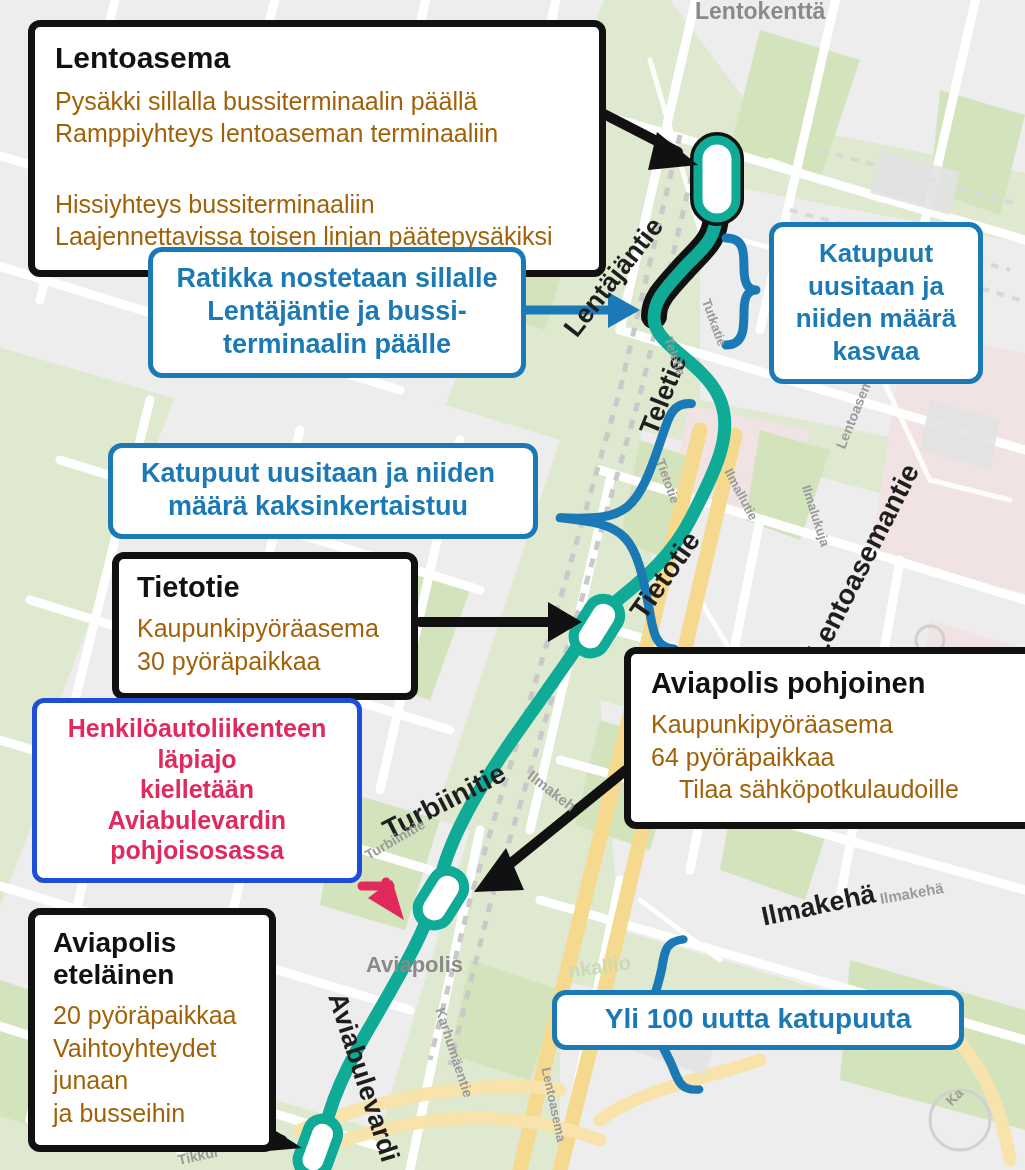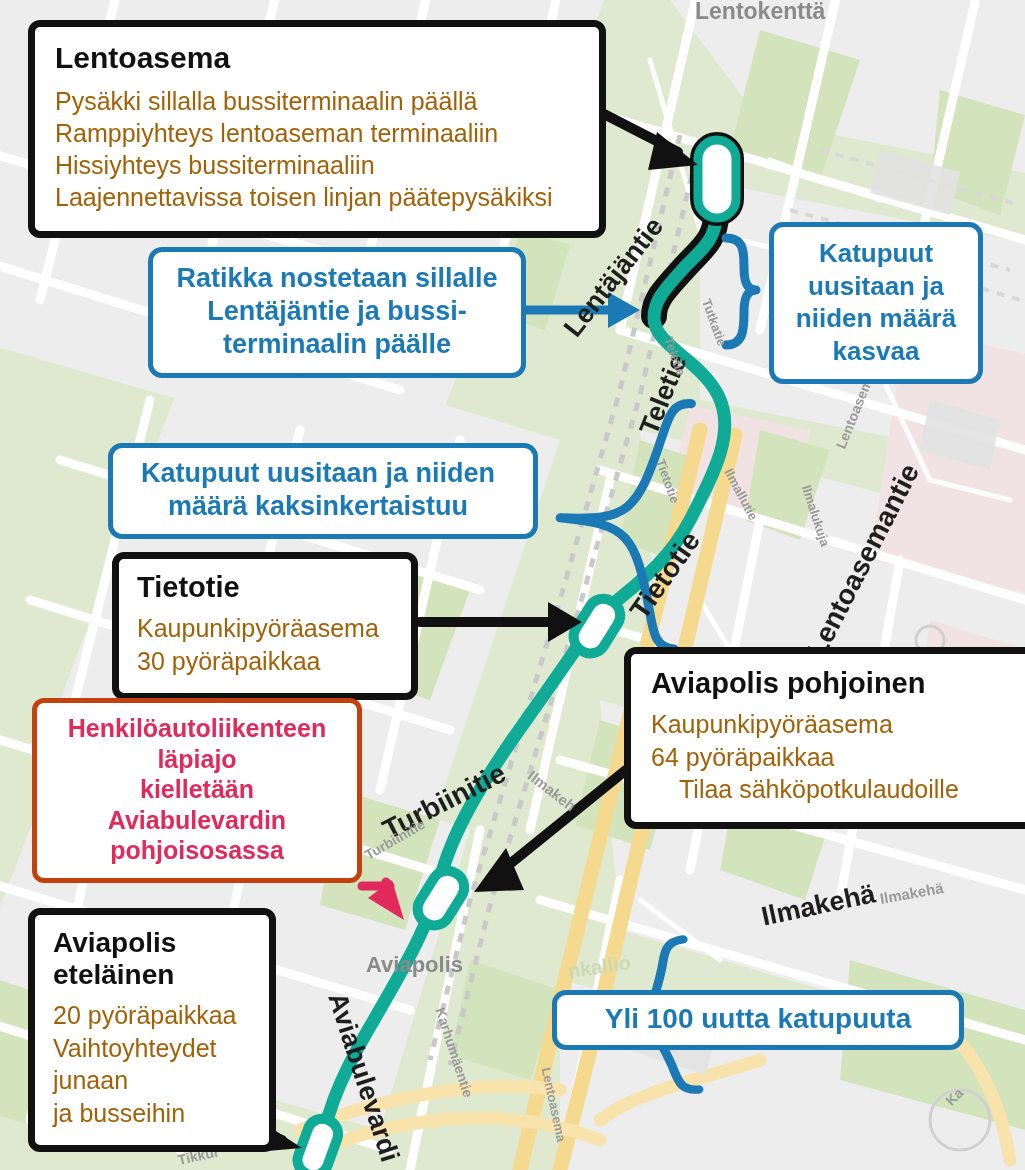--- a/index.html
+++ b/index.html
@@ -2,21 +2,21 @@
 <html><head>
 <meta charset="utf-8">
 <style>
   html,body{margin:0;padding:0;background:#fff;}
   body{font-family:"Liberation Sans",sans-serif;}
   #stage{position:relative;width:1025px;height:1170px;overflow:hidden;background:#e9efdd;}
   #basemap{position:absolute;inset:0;}
   .callout{position:absolute;background:#fff;box-sizing:border-box;}
   .callout.black{border:7px solid #111;border-radius:12px;}
   .callout.blue{border:5px solid #1b7ab5;border-radius:14px;}
-  .callout.pink{border:5px solid #c2410c;border-radius:12px;}
+  .callout.pink{border:5px solid #1d4ed8;border-radius:12px;}
   .c-title{font-weight:bold;color:#111;}
   .c-line{color:#a16207;}
   .blue-text{color:#1b7ab5;font-weight:bold;text-align:center;}
   .pink-text{color:#e1295c;font-weight:bold;text-align:center;}
   .maplabel{position:absolute;white-space:nowrap;font-weight:bold;color:#1e1e1e;
             transform-origin:left center;pointer-events:none;}
   .maplabel.grey{color:#8a8a8a;font-weight:bold;}
   .maplabel.small{color:#9a9a9a;font-weight:bold;}
   svg{display:block;}
 </style>
@@ -264,21 +264,21 @@
   <div class="maplabel small" style="left:178px;top:1152px;font-size:14px;transform:rotate(-12deg);">Tikkur</div>
 
   <div class="maplabel" style="left:568px;top:960px;font-size:20px;color:#cbd9b6;transform:rotate(-8deg);">nkallio</div>
 
   <div class="maplabel small" style="left:948px;top:1095px;font-size:14px;transform:rotate(-45deg);">Ka</div>
 
   <div class="callout black" style="left:28px;top:20px;width:578px;padding:14px 20px 18px 20px;">
     <div class="c-title" style="font-size:30px;margin-bottom:10px;">Lentoasema</div>
     <div class="c-line" style="font-size:25px;line-height:1.28;">Pysäkki sillalla bussiterminaalin päällä</div>
     <div class="c-line" style="font-size:25px;line-height:1.28;">Ramppiyhteys lentoaseman terminaaliin</div>
-    <div class="c-line" style="font-size:25px;line-height:1.28;">Hissiyhteys bussiterminaaliin</div>
+    <div class="c-line" style="font-size:25px;line-height:1.28;margin-top:39px;">Hissiyhteys bussiterminaaliin</div>
     <div class="c-line" style="font-size:25px;line-height:1.28;">Laajennettavissa toisen linjan päätepysäkiksi</div>
   </div>
 
   <div class="callout blue" style="left:148px;top:247px;width:378px;padding:10px 14px 12px 14px;">
     <div class="blue-text" style="font-size:27px;line-height:1.22;">Ratikka nostetaan sillalle</div>
     <div class="blue-text" style="font-size:27px;line-height:1.22;">Lentäjäntie ja bussi-</div>
     <div class="blue-text" style="font-size:27px;line-height:1.22;">terminaalin päälle</div>
   </div>
 
   <div class="callout blue" style="left:769px;top:222px;width:214px;padding:10px 10px 12px 10px;">

